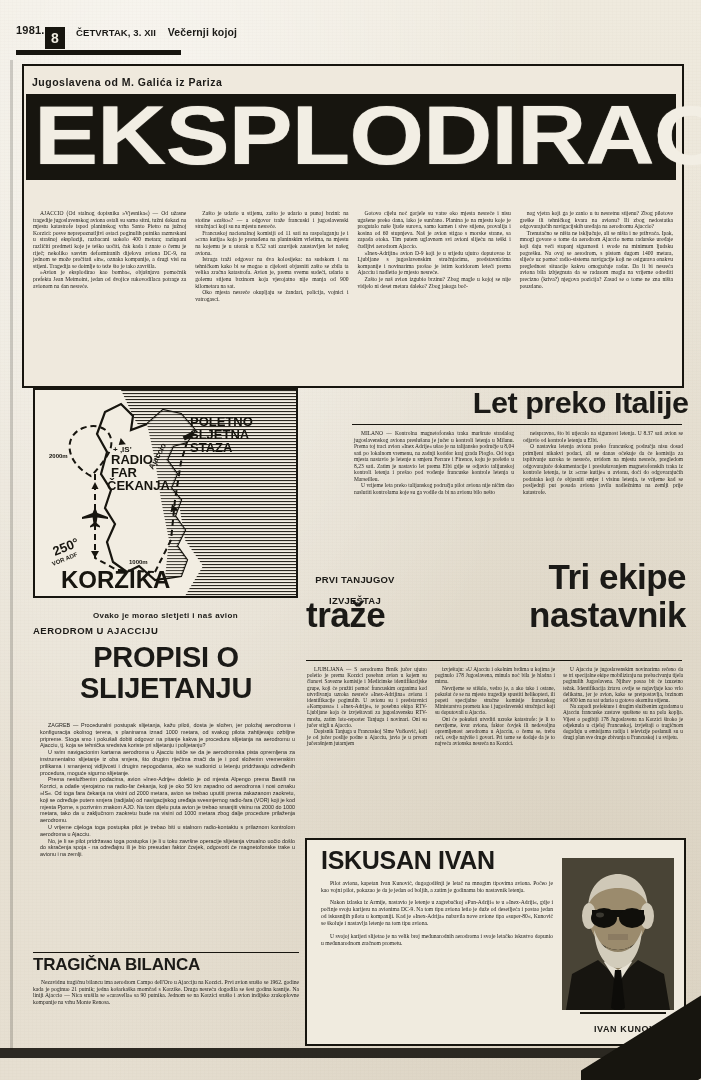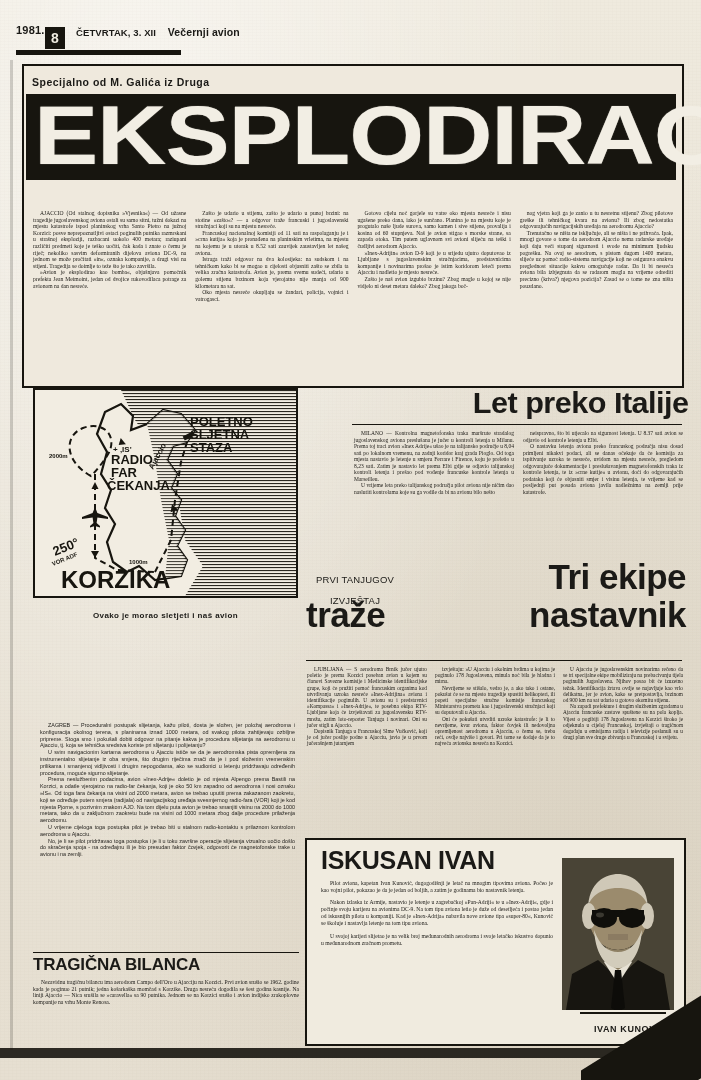--- a/index.html
+++ b/index.html
@@ -88,21 +88,21 @@
   }
   .sec2rule{position:absolute;left:352px;top:424px;width:330px;height:1px;background:#17150f;}
   .sec2cols{position:absolute;left:354px;top:430px;width:330px;height:125px;display:flex;gap:9px;}
   .sec2cols .col{width:160px;}
   .bt2{font-size:5.5px;line-height:6.5px;}
 
   
   .sec3{position:absolute;left:306px;top:560px;width:376px;height:110px;}
   .tan{
     position:absolute;left:6px;top:4px;width:86px;text-align:center;
-    font-family:"Liberation Sans",sans-serif;font-weight:normal;font-size:9.5px;
+    font-family:"Liberation Sans",sans-serif;font-weight:bold;font-size:9.5px;
     line-height:12px;letter-spacing:.2px;
   }
   .h3{
     position:absolute;left:104px;top:-2px;width:276px;
     font-family:"Liberation Sans",sans-serif;font-weight:bold;font-size:35px;
     line-height:38px;text-align:right;letter-spacing:-.5px;margin:0;
   }
   .h3b{
     position:absolute;left:0px;top:36px;width:380px;
     font-family:"Liberation Sans",sans-serif;font-weight:bold;font-size:35px;
@@ -158,27 +158,27 @@
 
 <div class="page">
   <div class="grain"></div>
   <div class="leftedge"></div>
 
   <div class="masthead">
     <div class="mh-year">1981.</div>
     <div class="mh-num">8</div>
     <div class="mh-date">
       <span>ČETVRTAK, 3. XII</span>
-      <span class="mh-title" style="margin-left:9px">Večernji avion</span>
+      <span class="mh-title" style="margin-left:9px">Večernji kojoj</span>
     </div>
     <div class="mh-rule"></div>
   </div>
 
   <div class="frame"></div>
-  <div class="kicker">Specijalno od M. Galića iz Druga</div>
+  <div class="kicker">Jugoslavena od M. Galića iz Pariza</div>
   <div class="headbar"></div>
   <div class="headline">EKSPLODIRAO KAO</div>
 
   <div class="topcols">
     <div class="col bt">
         <p>AJACCIO (Od stalnog dopisnika »Vjesnika«) — Od užasne tragedije jugoslavenskog aviona ostali su samo sitni, tužni dokazi na mjestu katastrofe ispod planinskog vrha Santo Pietro na južnoj Korzici: posve neprepoznatljivi ostaci poginulih putnika razmrskani u strašnoj eksploziji, razbacani uokolo 400 metara; raziupani različiti predmeti koje je teško uočiti, čak kada i znate o čemu je riječ; nekoliko sasvim deformiranih dijelova aviona DC-9, na jednom se može pročitati »in«, oznaka kompanije, a drugi visi na stijeni. Tragedija se doimlje to teže što je tako završila.</p>
         <p>»Avion je eksplodirao kao bomba«, objašnjava pomoćnik prefekta Jean Meimoint, jedan od dvojice rukovodilaca potrage za avionom na dan nesreće.</p>
       </div>
     <div class="col bt">
         <p>Zašto je udario u stijenu, zašto je udario u punoj brzini: na stotine »zašto«? — a odgovor traže francuski i jugoslavenski stručnjaci koji su na mjestu nesreće.</p>
@@ -296,20 +296,25 @@
         <p>izvještaju: »U Ajacciu i okolnim brdima u kojima je poginulo 178 Jugoslavena, minula noć bila je hladna i mirna.</p>
         <p>Nevrijeme se stišalo, vedro je, a ako tako i ostane, pokušat će se na mjesto tragedije spustiti helikopteri, ili popeti specijalne stručne komisije francuskog Ministarstva prometa kao i jugoslavenski stručnjaci koji su doputovali u Ajaccio.</p>
         <p>Oni će pokušati utvrditi uzroke katastrofe: je li to nevrijeme, kvar aviona, faktor čovjek ili nedovoljna opremljenost aerodroma u Ajacciu, o čemu se, treba reći, ovdje najviše i govori. Pri tome se dodaje da je to najveća avionska nesreća na Korzici.</p>
       </div>
     <div class="col bt bt3">
         <p>U Ajacciu je jugoslavenskim novinarima rečeno da se tri specijalne ekipe mobiliziraju na prebacivanju tijela poginulih Jugoslavena. Njihov posao bit će izuzetno težak. Identifikacija žrtava ovdje se najavljuje kao vrlo delikatna, jer je avion, kako se pretpostavlja, brzinom od 900 km na sat udario u gotovo okomitu stijenu.</p>
         <p>Na zapadi prefekture i drugim službenim zgradama u Ajacciu francuske zastave spuštene su na pola koplja. Vijest o pogibiji 178 Jugoslavena na Korzici široko je odjeknula u cijeloj Francuskoj, izvještaji o tragičnom događaju u emisijama radija i televizije poslanuli su u drugi plan sve druge zbivanja u Francuskoj i u svijetu.</p>
       </div>
   </div>
 
+  <div class="sec4">
+    <div class="ktitle">AERODROM U AJACCIJU</div>
+    <div class="h4">PROPISI O</div>
+    <div class="h4">SLIJETANJU</div>
+  </div>
   <div class="sec4body bt4">
       <p>ZAGREB — Proceduralni postupak slijetanja, kažu piloti, dosta je složen, jer položaj aerodroma i konfiguracija okolnog terena, s planinama iznad 1000 metara, od svakog pilota zahtijevaju ozbiljne pripreme. Stoga smo i pokušali dobiti odgovor na pitanje kakva je procedura slijetanja na aerodromu u Ajacciu, tj. koja se tehnička sredstva koriste pri slijetanju i polijetanju?</p>
       <p>U svim navigacionim kartama aerodroma u Ajacciu ističe se da je aerodromska pista opremljena za instrumentalno slijetanje iz oba smjera, što drugim riječima znači da je i pod složenim vremenskim prilikama i smanjenoj vidljivosti i drugim nepogodama, ako se sudionici u letenju pridržavaju određenih procedura, moguće sigurno slijetanje.</p>
       <p>Prema neslužbenim podacima, avion »Inex-Adrije« doletio je od mjesta Alpengo prema Bastili na Korzici, a odatle vjerojatno na radio-far čekanja, koji je oko 50 km zapadno od aerodroma i nosi oznaku »IS«. Od toga fara čekanja na visini od 2000 metara, avion se trebao uputiti prema zakazanom zaokretu, koji se određuje putem smjera (radijala) od navigacijskog uređaja svesmjernog radio-fara (VOR) koji je kod mjesta Pjorne, s pozivnim znakom AJO. Na tom dijelu puta avion je trebao smanjiti visinu na 2000 do 1000 metara, tako da u zaključnom zaokretu bude na visini od 1000 metara zbog dalje procedure prilaženja aerodromu.</p>
       <p>U vrijeme cijeloga toga postupka pilot je trebao biti u stalnom radio-kontaktu s prilaznom kontrolom aerodroma u Ajacciu.</p>
       <p>No, je li se pilot pridržavao toga postupka i je li u toku završne operacije slijetanja vizualno uočio došlo do skračenja spoja - na određajnu ili je bio presudan faktor čovjek, odgovorit će magnetofonske trake u avionu i na zemlji.</p>
     </div>
 
   <div class="sec5rule"></div>
   <div class="sec5">

